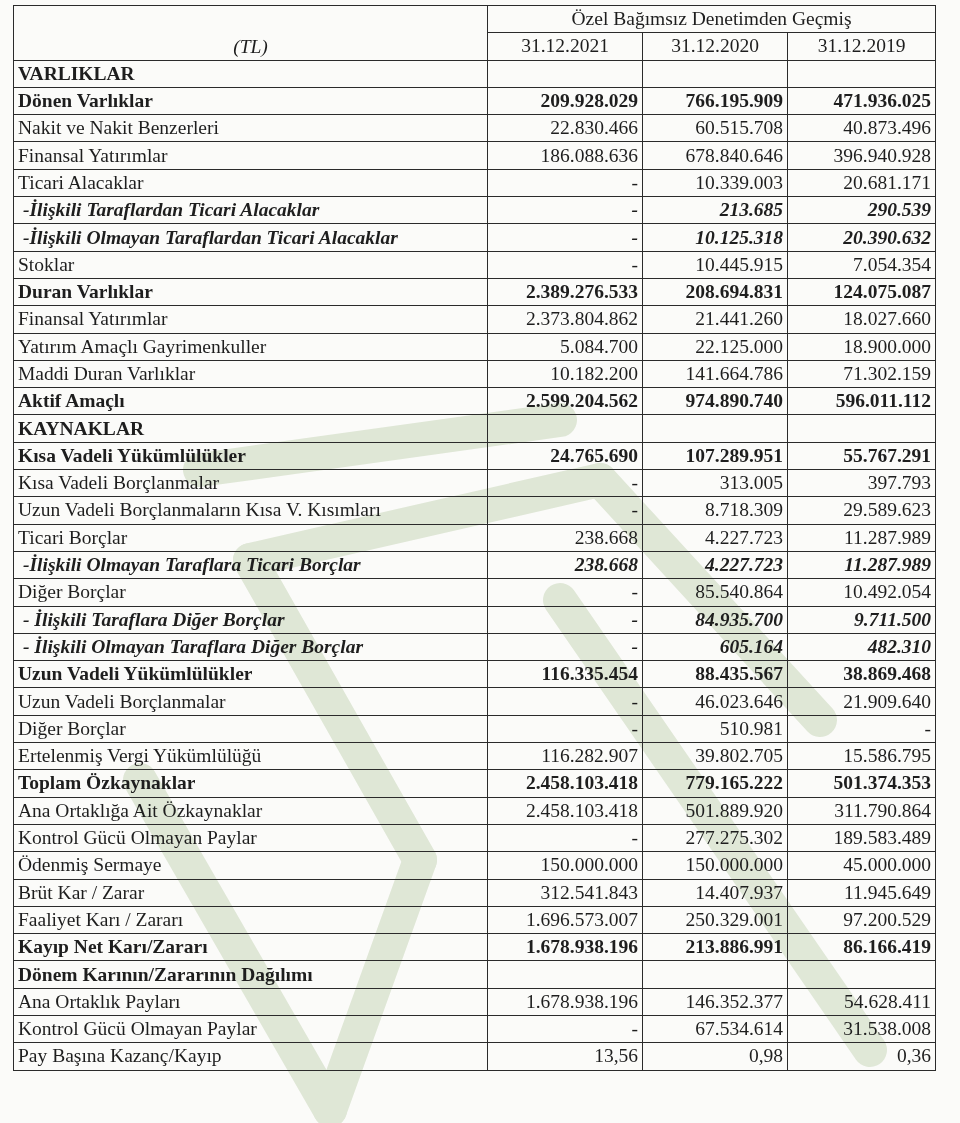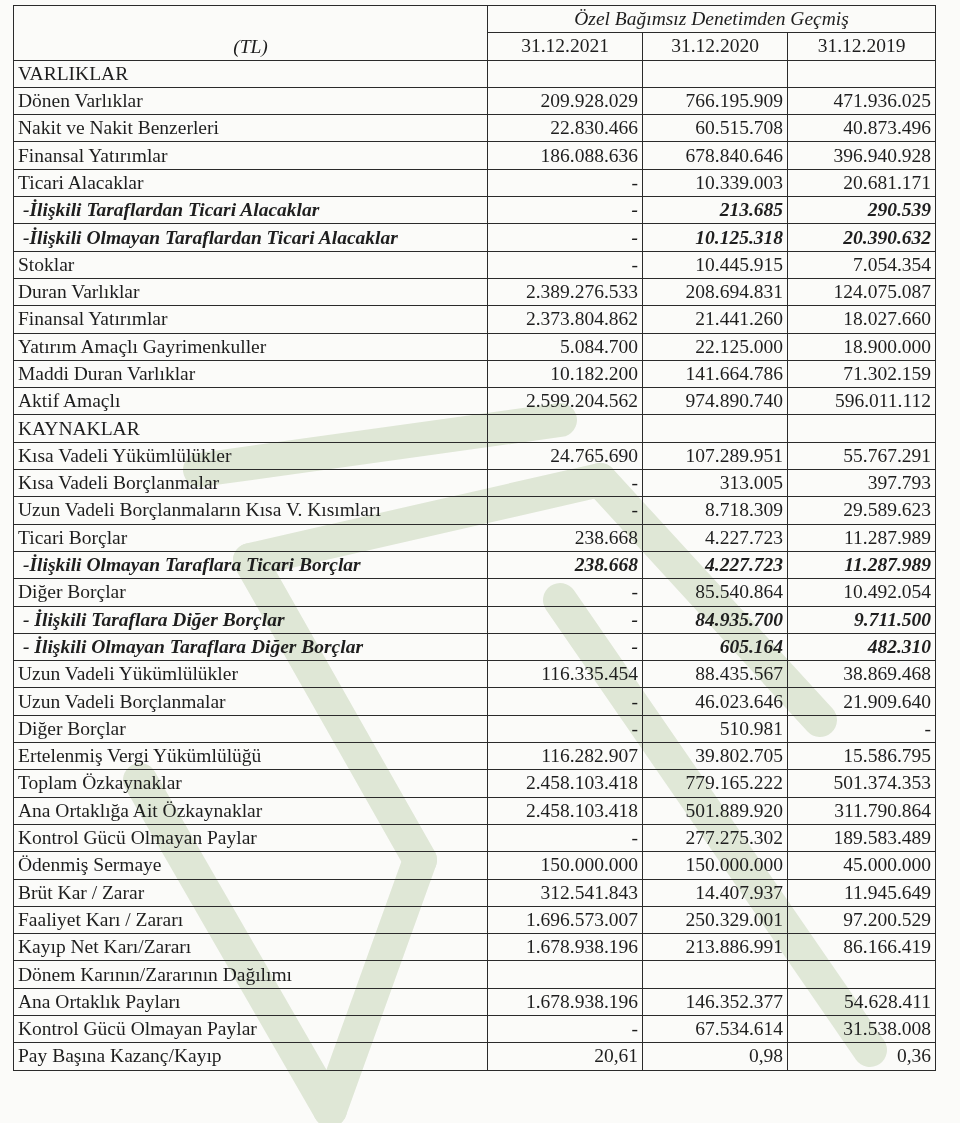--- a/index.html
+++ b/index.html
@@ -16,24 +16,24 @@
   }
   table.fin td, table.fin th {
     border: 1.6px solid #2b2b2b; padding: 0 4px; height: 26.3px; line-height: 26px;
     font-size: 19.5px; white-space: nowrap; overflow: hidden; font-weight: normal;
   }
   col.c-label { width: 474px; }
   col.c-v1 { width: 155px; }
   col.c-v2 { width: 145px; }
   col.c-v3 { width: 148px; }
   .hdr-unit { vertical-align: bottom; font-weight: bold; font-size: 20px; padding-left: 6px; font-style: italic; }
-  .hdr-group { text-align: center; font-weight: bold; font-size: 20px; height: 25px; line-height: 24px; font-style: italic; }
+  .hdr-group { text-align: center; font-weight: bold; font-size: 20px; height: 25px; line-height: 24px; }
   .hdr-date { text-align: center; font-weight: bold; font-size: 20px; height: 27px; line-height: 26px; margin-top: 36px; }
   td.num { text-align: right; padding-right: 5px; }
-  tr.bold td { font-weight: normal; }
+  tr.bold td { font-weight: bold; }
   tr.italic td { font-style: italic; font-weight: bold; }
   td.label { padding-left: 5px; }
   tr.indent td.label { padding-left: 9px; }
 </style>
 </head>
 <body>
 
 <svg class="watermark" viewBox="0 0 960 1123" xmlns="http://www.w3.org/2000/svg">
   <g fill="none" stroke="#dbe4d1" stroke-width="34" stroke-linecap="round" opacity="0.85">
     <path d="M 140 780 L 330 1110"></path>
@@ -276,18 +276,18 @@
         <td class="num">54.628.411</td>
       </tr>
       <tr>
         <td class="label">Kontrol Gücü Olmayan Paylar</td>
         <td class="num">-</td>
         <td class="num">67.534.614</td>
         <td class="num">31.538.008</td>
       </tr>
       <tr>
         <td class="label">Pay Başına Kazanç/Kayıp</td>
-        <td class="num">20,61</td>
+        <td class="num">13,56</td>
         <td class="num">0,98</td>
         <td class="num">0,36</td>
       </tr>
     </tbody>
 </table>
 
 </body></html>

